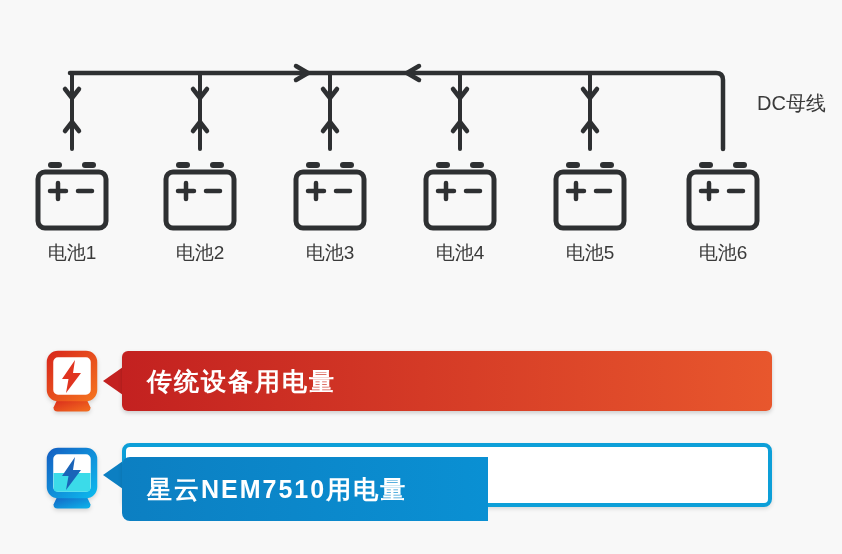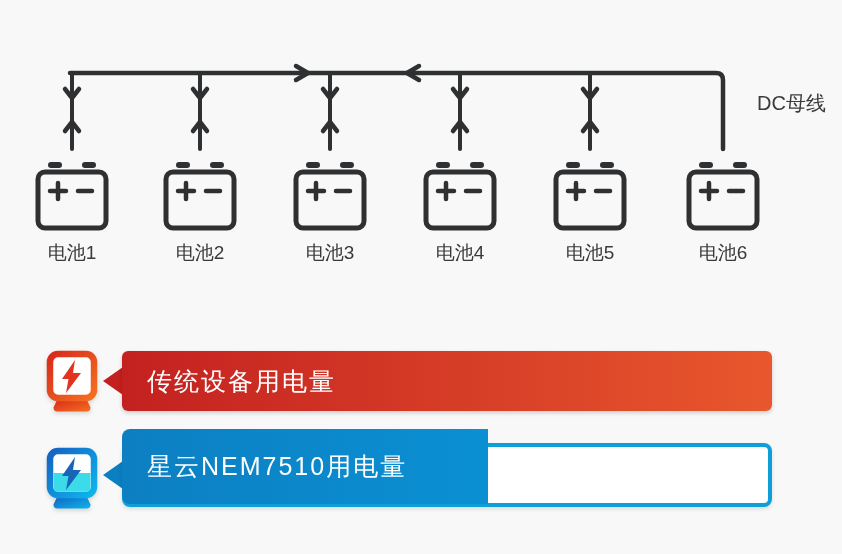--- a/index.html
+++ b/index.html
@@ -5,31 +5,31 @@
   html,body{margin:0;padding:0;}
   body{font-family:"Liberation Sans","DejaVu Sans",sans-serif;background:#f8f8f8;}
   .stage{position:relative;width:842px;height:554px;background:#f8f8f8;overflow:hidden;}
   .stage svg{display:block;}
   .abs{position:absolute;}
   
   #circuit{position:absolute;left:0;top:0;}
   .diagram-text{fill:#3a3a3a;font-family:"Liberation Sans","DejaVu Sans",sans-serif;}
   
   .bar-label{display:flex;align-items:center;height:100%;padding-left:25px;
-             color:#ffffff;font-size:25px;font-weight:normal;letter-spacing:2px;white-space:nowrap;}
+             color:#ffffff;font-size:25px;font-weight:bold;letter-spacing:2px;white-space:nowrap;}
   .bar-red{left:122px;top:351px;width:650px;height:60px;border-radius:6px;
            background:linear-gradient(90deg,#c32120 0%,#e8572d 100%);
            box-shadow:0 2px 4px rgba(0,0,0,0.18);}
   .notch{width:20px;height:28px;}
   .notch-red{left:103px;top:367px;background:#c32120;
              clip-path:polygon(100% 0,0 50%,100% 100%);}
   .bar-blue-outline{left:122px;top:443px;width:650px;height:64px;box-sizing:border-box;
                     border:4px solid #0d9fd8;border-radius:8px;background:#ffffff;
                     box-shadow:0 2px 4px rgba(0,0,0,0.12);}
-  .bar-blue-fill{left:122px;top:429px;width:366px;height:75px;border-radius:8px 0 0 8px;
+  .bar-blue-fill{left:122px;top:457px;width:366px;height:64px;border-radius:8px 0 0 8px;
                  background:linear-gradient(90deg,#0c7fc2 0%,#0a90d3 100%);}
   .notch-blue{left:103px;top:461px;background:#0c7fc2;
               clip-path:polygon(100% 0,0 50%,100% 100%);}
   .meter-icon{filter:drop-shadow(0 2px 2px rgba(0,0,0,0.15));}
 </style>
 </head>
 <body>
 
 <div class="stage">
 

